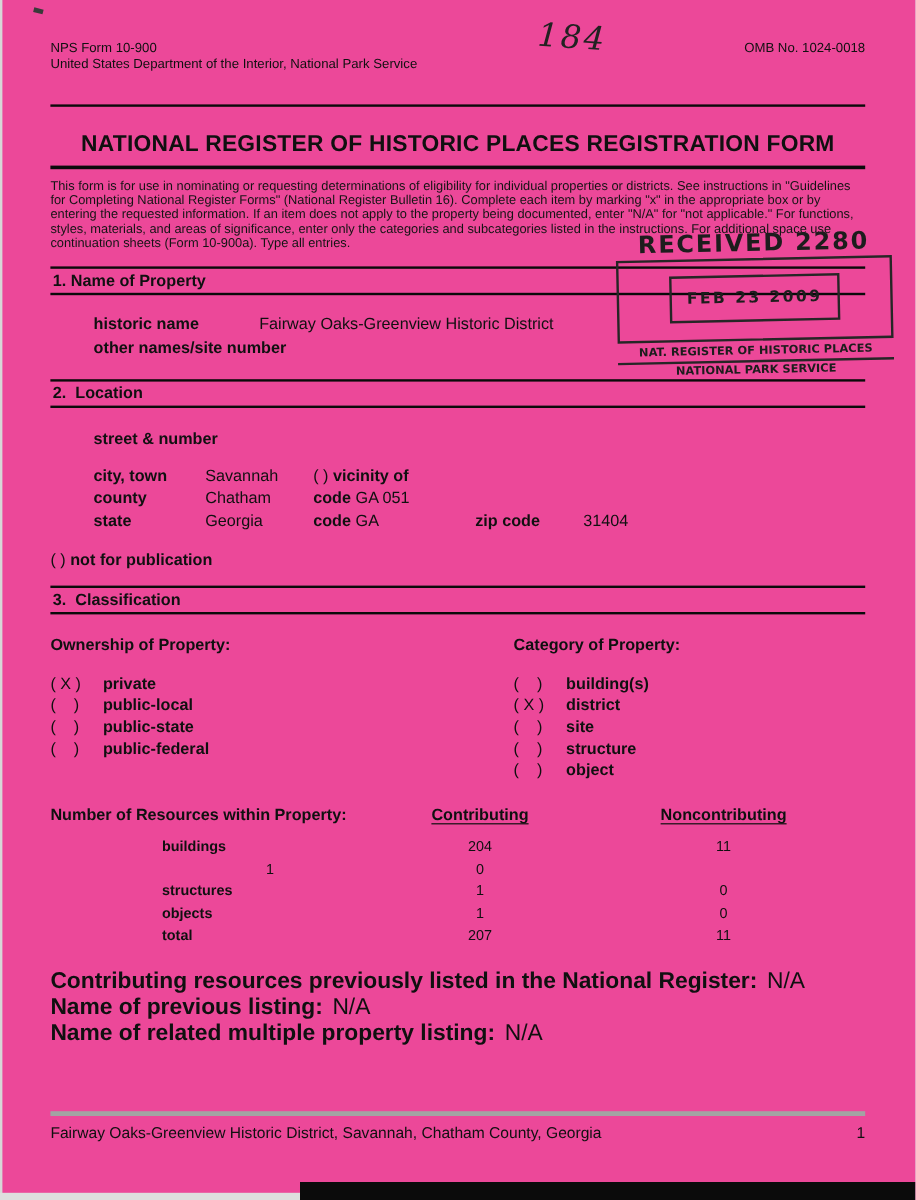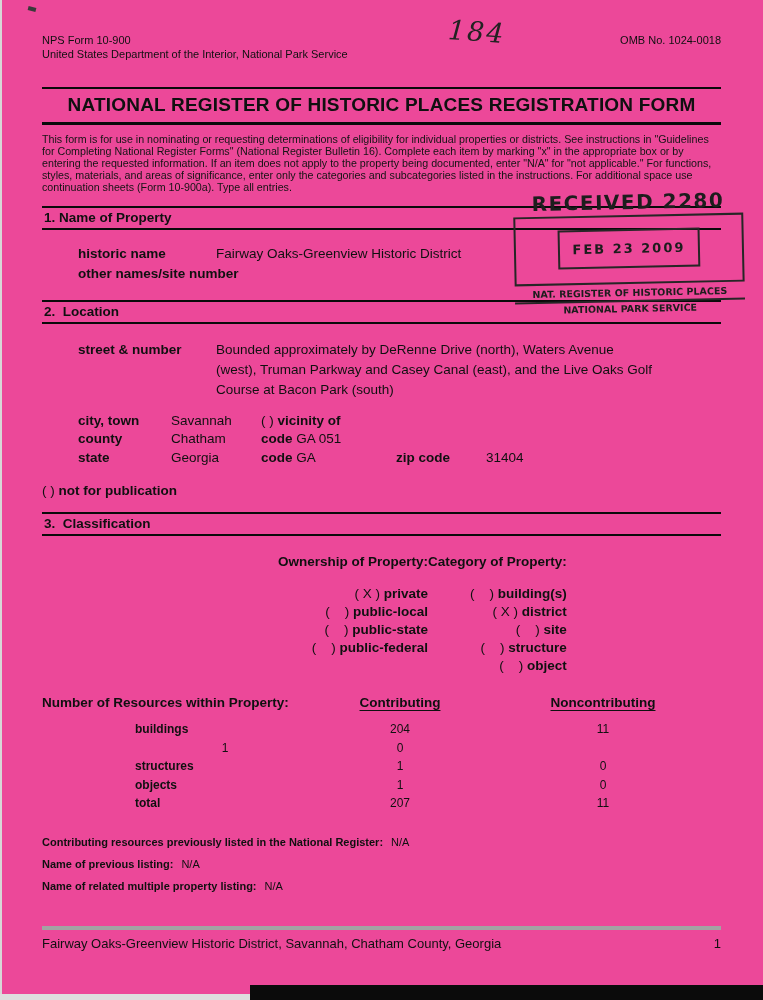--- a/index.html
+++ b/index.html
@@ -16,21 +16,21 @@
   .header .left div { white-space:nowrap; }
   .omb { font-size:11px; }
   .handwritten {
     position:absolute; left:448px; top:16px; font-family:"DejaVu Serif", serif;
     font-style:italic; font-size:27px; color:#222; transform:rotate(4deg); letter-spacing:2px;
   }
 
   
   .title-block {
     margin-top:26px; border-top:2px solid #0a0a0a; border-bottom:3px solid #0a0a0a;
-    padding:5px 0 6px; text-align:center; font-weight:bold; font-size:19px; letter-spacing:0.2px;
+    padding:21px 0 6px; text-align:center; font-weight:bold; font-size:19px; letter-spacing:0.2px;
   }
 
   .instructions { margin-top:9px; font-size:10.7px; line-height:11.9px; color:#141414; }
 
   .sec-head {
     margin-top:12px; border-top:2px solid #0a0a0a; border-bottom:2px solid #0a0a0a;
     padding:2px 2px 2px; font-weight:bold; font-size:13.5px; line-height:16px; white-space:pre-wrap;
   }
 
   .frow { display:flex; font-size:13.5px; line-height:20px;padding-left:36px; }
@@ -43,37 +43,37 @@
   .street-val { width:440px; }
 
   .name-rows { margin-top:14px; }
   .street-row { margin-top:16px; }
   .city-block { margin-top:12px; }
   .city-block .frow { line-height:18.5px; }
   .mark { white-space:pre; font-weight:normal; }
   .nfp { margin-top:16px; font-size:13.5px; font-weight:bold; }
 
   
-  .class-cols { display:flex; margin-top:18px; font-size:13.5px;text-align:right; }
+  .class-cols { display:flex; margin-top:18px; font-size:13.5px; }
   .class-left { width:386px; flex:none; }
   .class-col-head { font-weight:bold; margin-bottom:16px; font-size:13.5px; }
   .opt { line-height:18px; }
   .opt .mark { display:inline-block; width:40px; }
   .opt-label { font-weight:bold; }
 
   
   .res-header { display:grid; grid-template-columns:273px 170px 1fr; margin-top:20px; font-size:13.5px; font-weight:bold; }
   .res-header .col { text-align:center; text-decoration:underline; text-underline-offset:3px; }
   .res-header .hd { white-space:nowrap; }
   .res-rows { margin-top:10px; font-size:12px; }
   .res-row { display:grid; grid-template-columns:93px 180px 170px 1fr; line-height:18.5px; }
   .res-row .rlabel { font-weight:bold; }
   .res-row .num { text-align:center; }
 
-  .na-lines { margin-top:18px; font-size:11px; line-height:22px; }
+  .na-lines { margin-top:18px; font-size:19px; line-height:22px; }
   .na-lines .lbl { margin-right:8px; }
 
   
   .stamp {
     position:absolute; left:514px; top:190px; width:230px;
     transform:rotate(-1.2deg); color:#1d1d1d; font-family:"DejaVu Sans", sans-serif;
   }
   .stamp-received { font-size:20px; font-weight:bold; letter-spacing:1.5px; text-align:center; white-space:nowrap; }
   .stamp-box { border:2px solid #262626; margin-top:1px; padding:12px 14px 14px; }
   .stamp-datebox {
@@ -126,21 +126,20 @@
       </div>
       <div class="frow">
         <span class="lbl">other names/site number</span>
       </div>
     </div>
 
     <div class="sec-head" style="margin-top:16px;">2.  Location</div>
 
     <div class="frow street-row">
       <span class="lbl w138">street &amp; number</span>
-      <span class="val street-val">Bounded approximately by DeRenne Drive (north), Waters Avenue (west), Truman Parkway and Casey Canal (east), and the Live Oaks Golf Course at Bacon Park (south)</span>
     </div>
 
     <div class="city-block">
       <div class="frow">
         <span class="lbl w93">city, town</span>
         <span class="val w90">Savannah</span>
         <span>
           <span class="mark">( )</span>
           <span class="lbl">vicinity of</span>
         </span>

